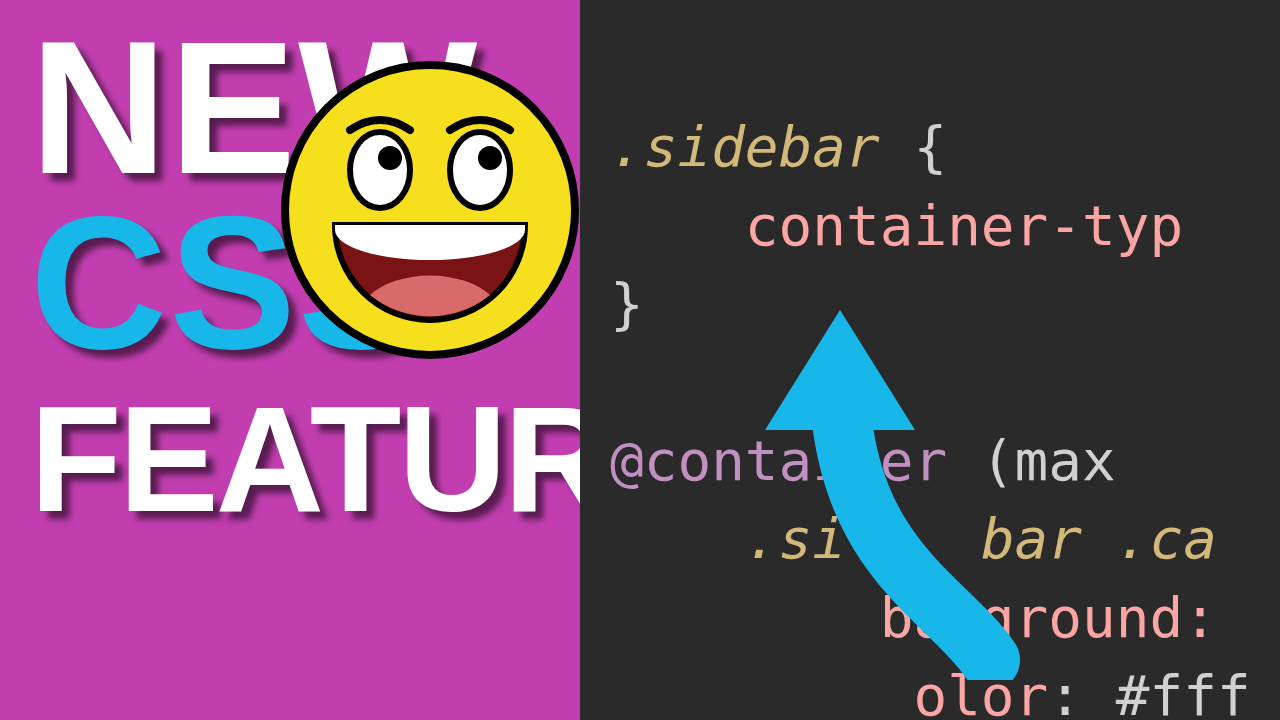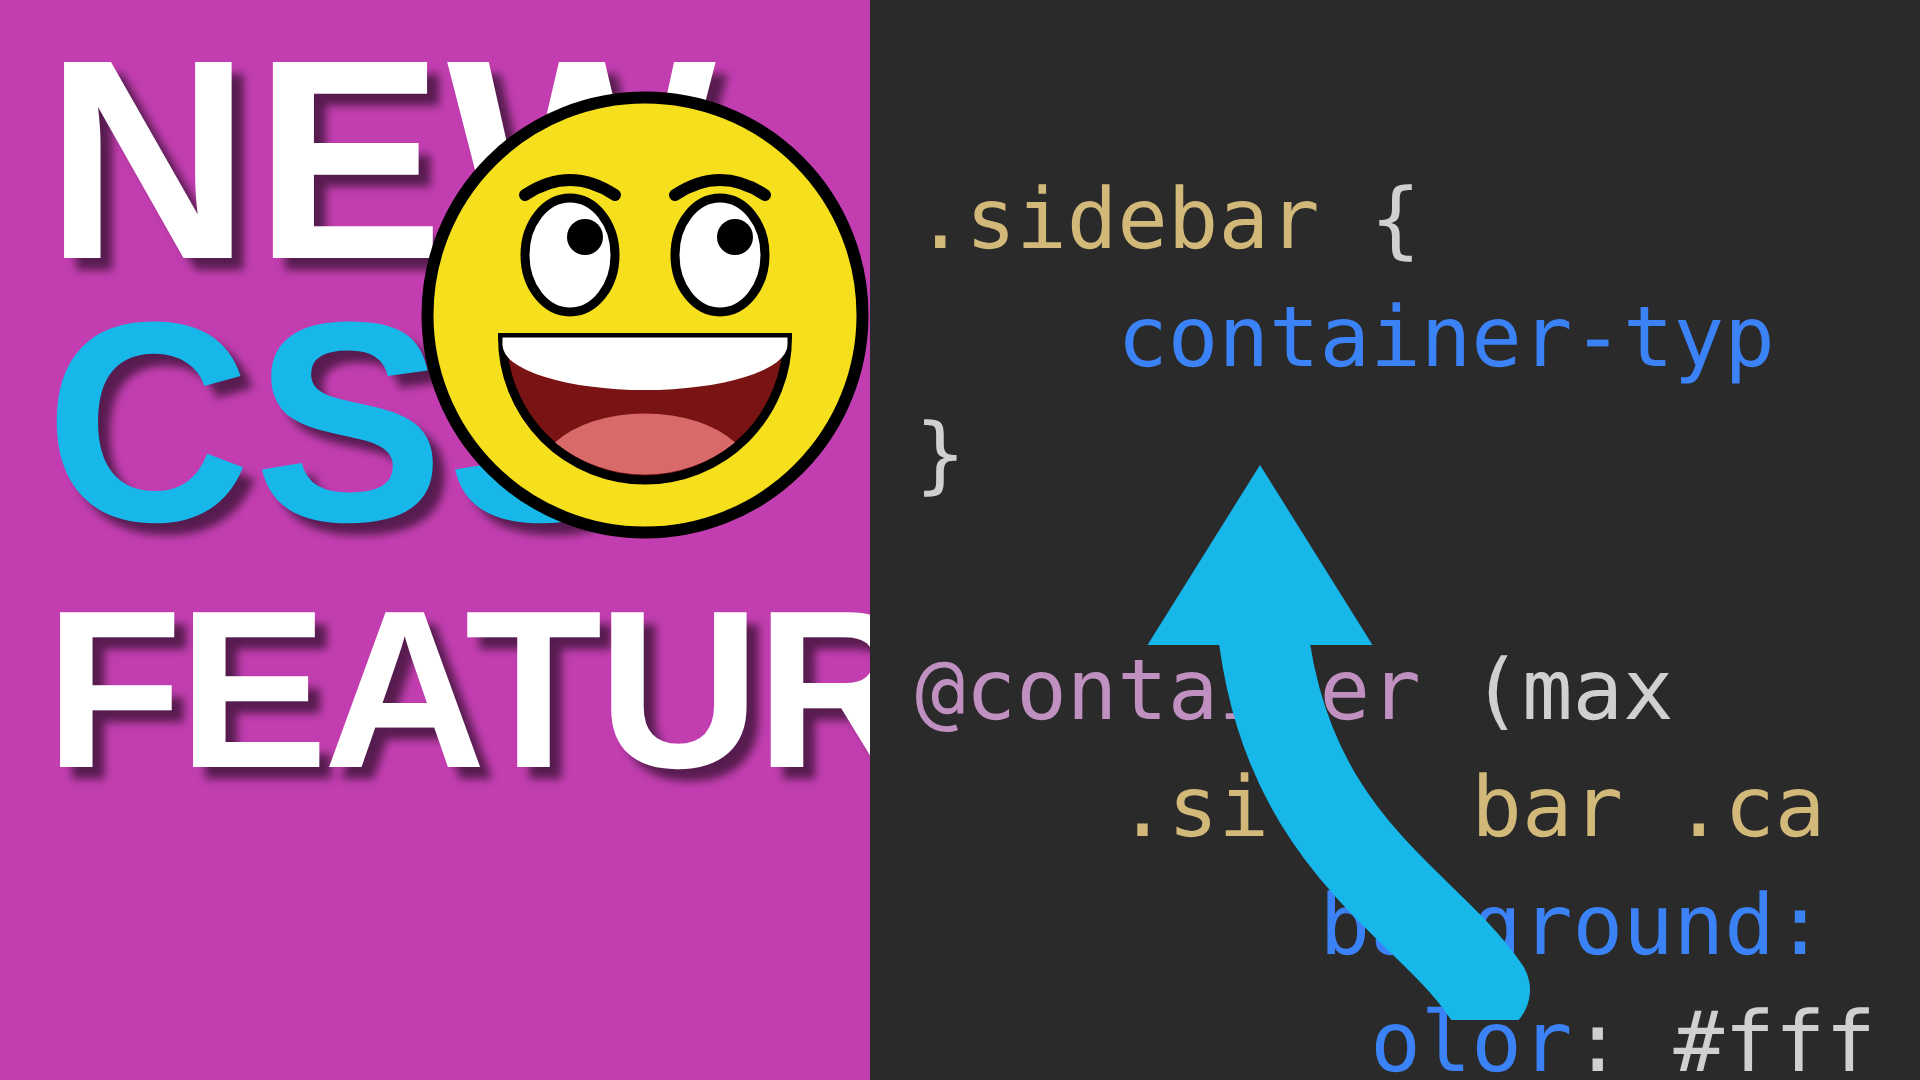--- a/index.html
+++ b/index.html
@@ -37,22 +37,22 @@
     background: #2a2a2a;
     padding: 30px 0 0 30px;
     font-family: ui-monospace, Menlo, Consolas, monospace;
     font-size: 56px;
     line-height: 1.4;
     color: #d0d0d0;
     white-space: pre;
     overflow: hidden;
     position: relative;
   }
-  .tok-sel   { color: #d2b97a; }
-  .tok-prop  { color: #3b82f6; }
+  .tok-sel   { color: #d2b97a; font-style: italic; }
+  .tok-prop  { color: #fca5a5; }
   .tok-punct { color: #d0d0d0; }
   .tok-at    { color: #c090c0; }
   .tok-hex   { color: #d0d0d0; }
   .arrow {
     position: absolute;
     left: 150px;
     top: 300px;
     width: 320px;
     height: 380px;
     pointer-events: none;

